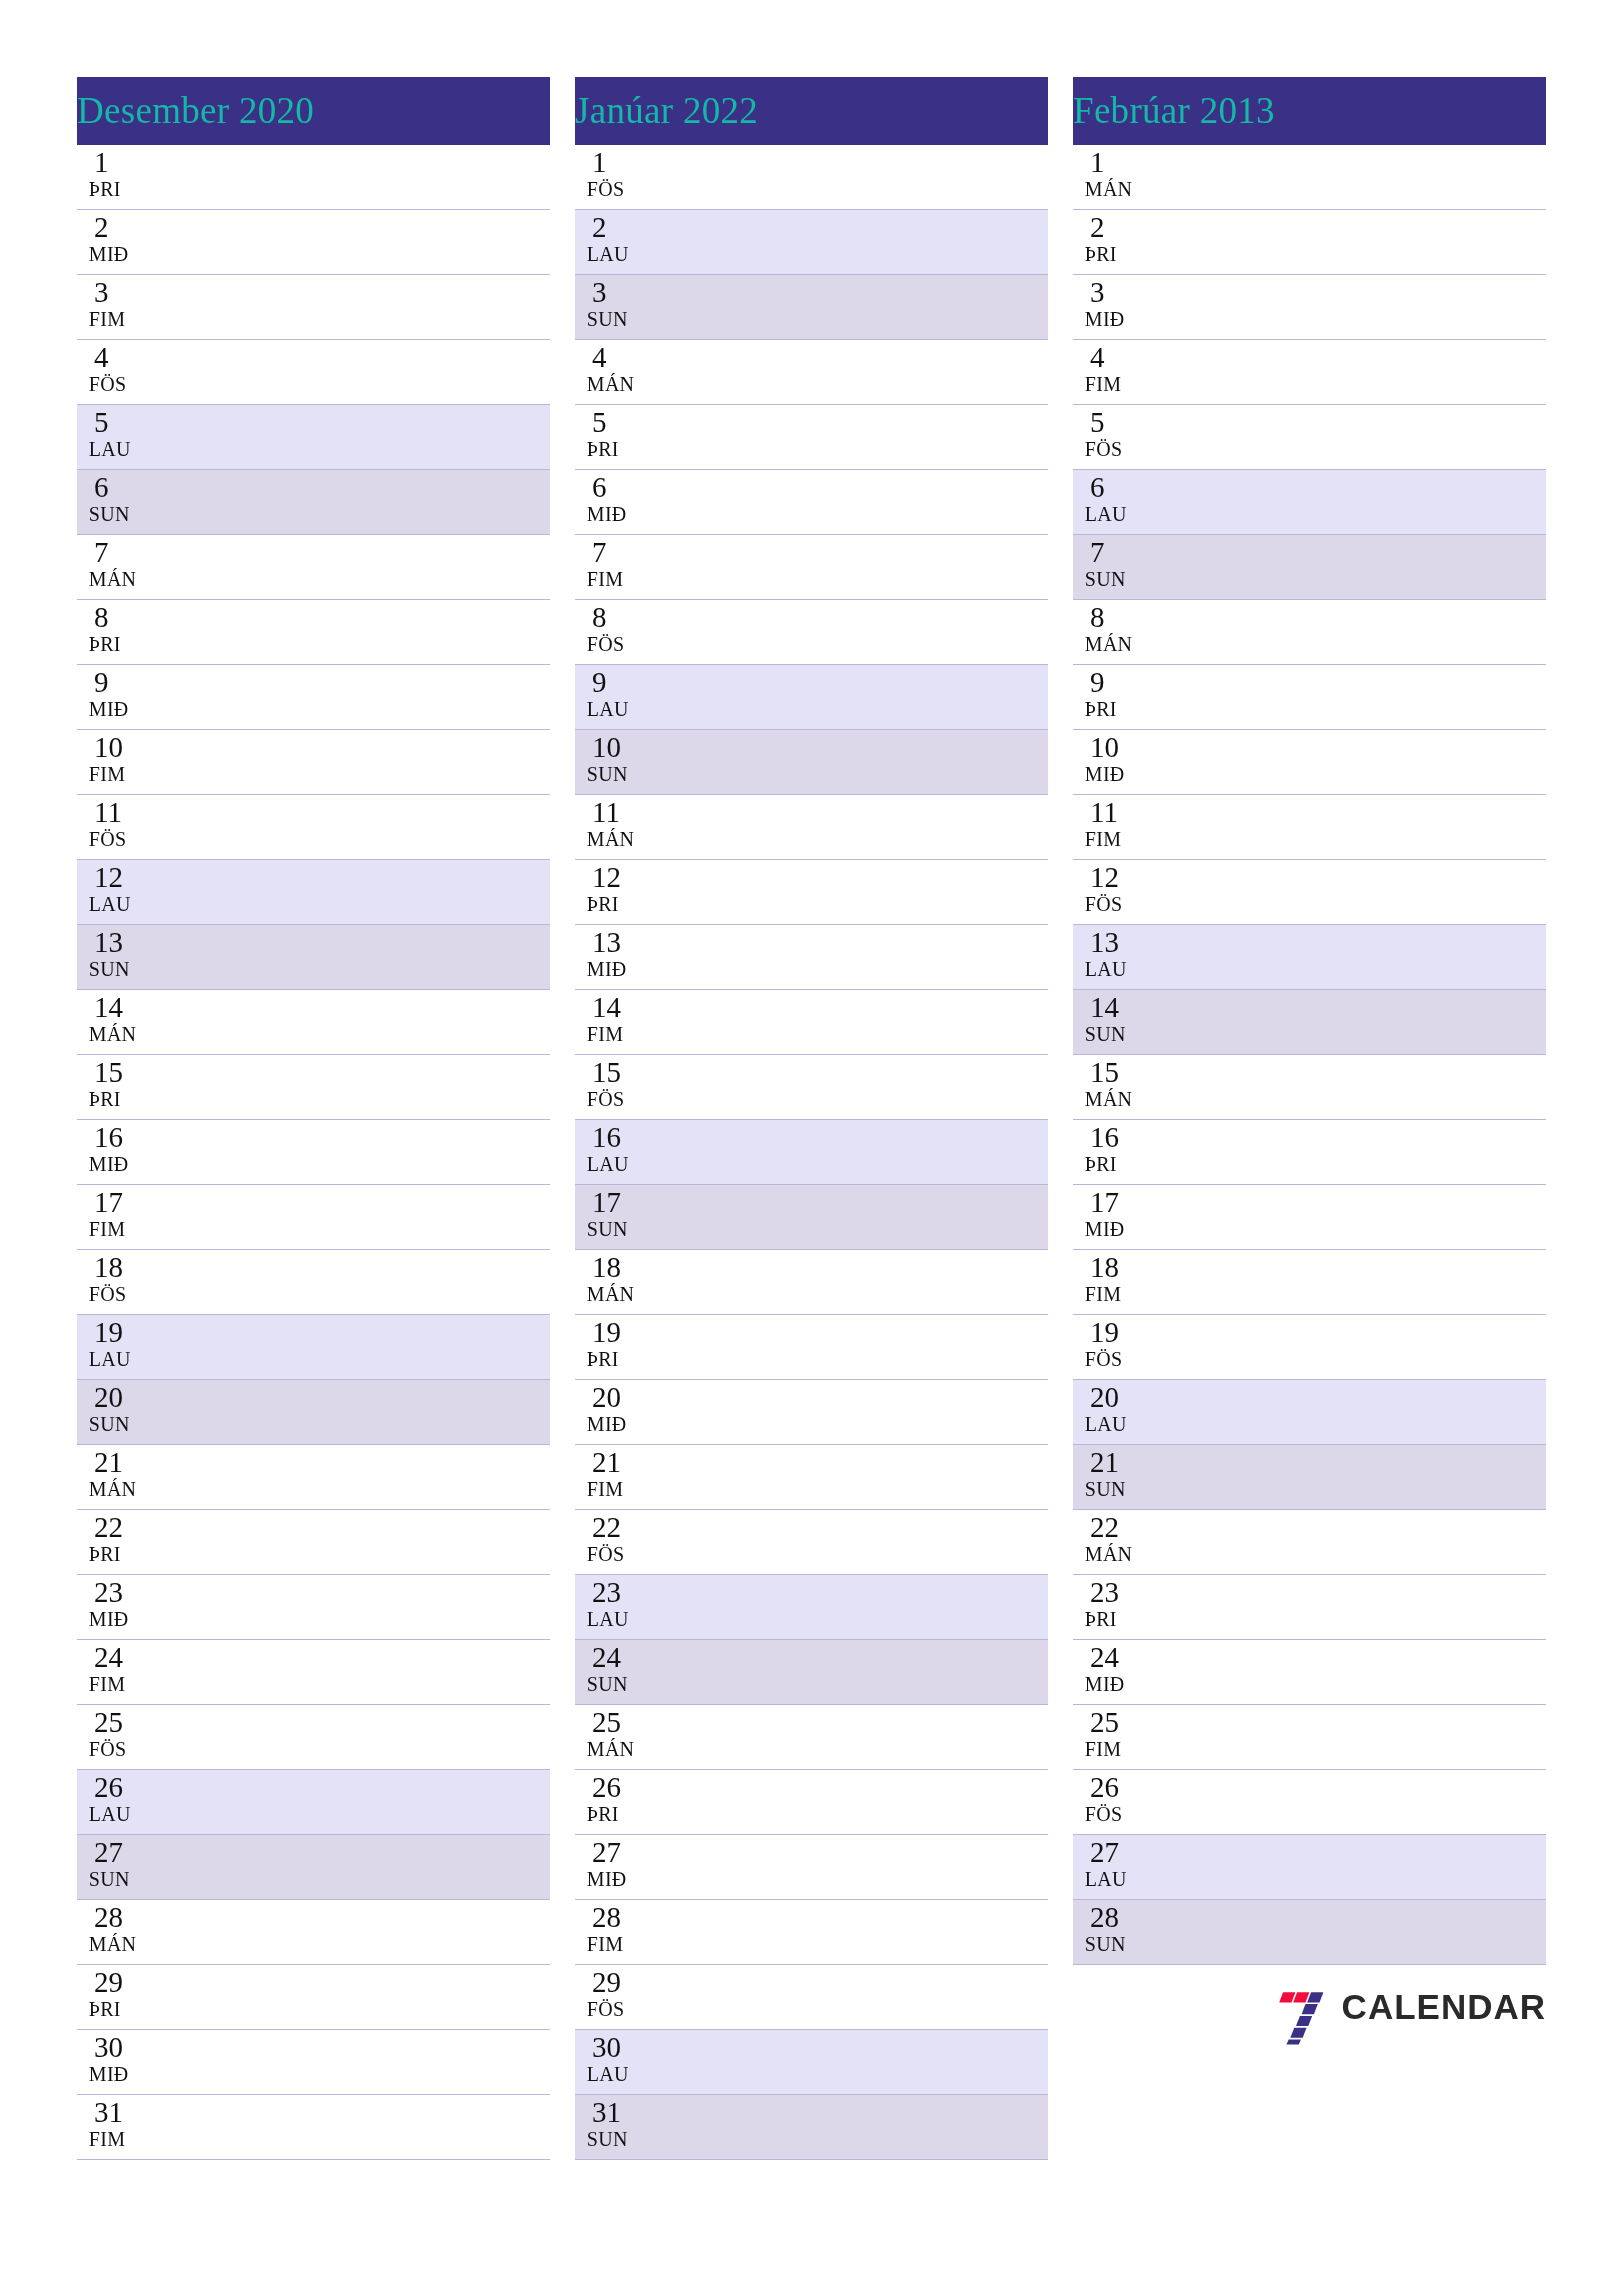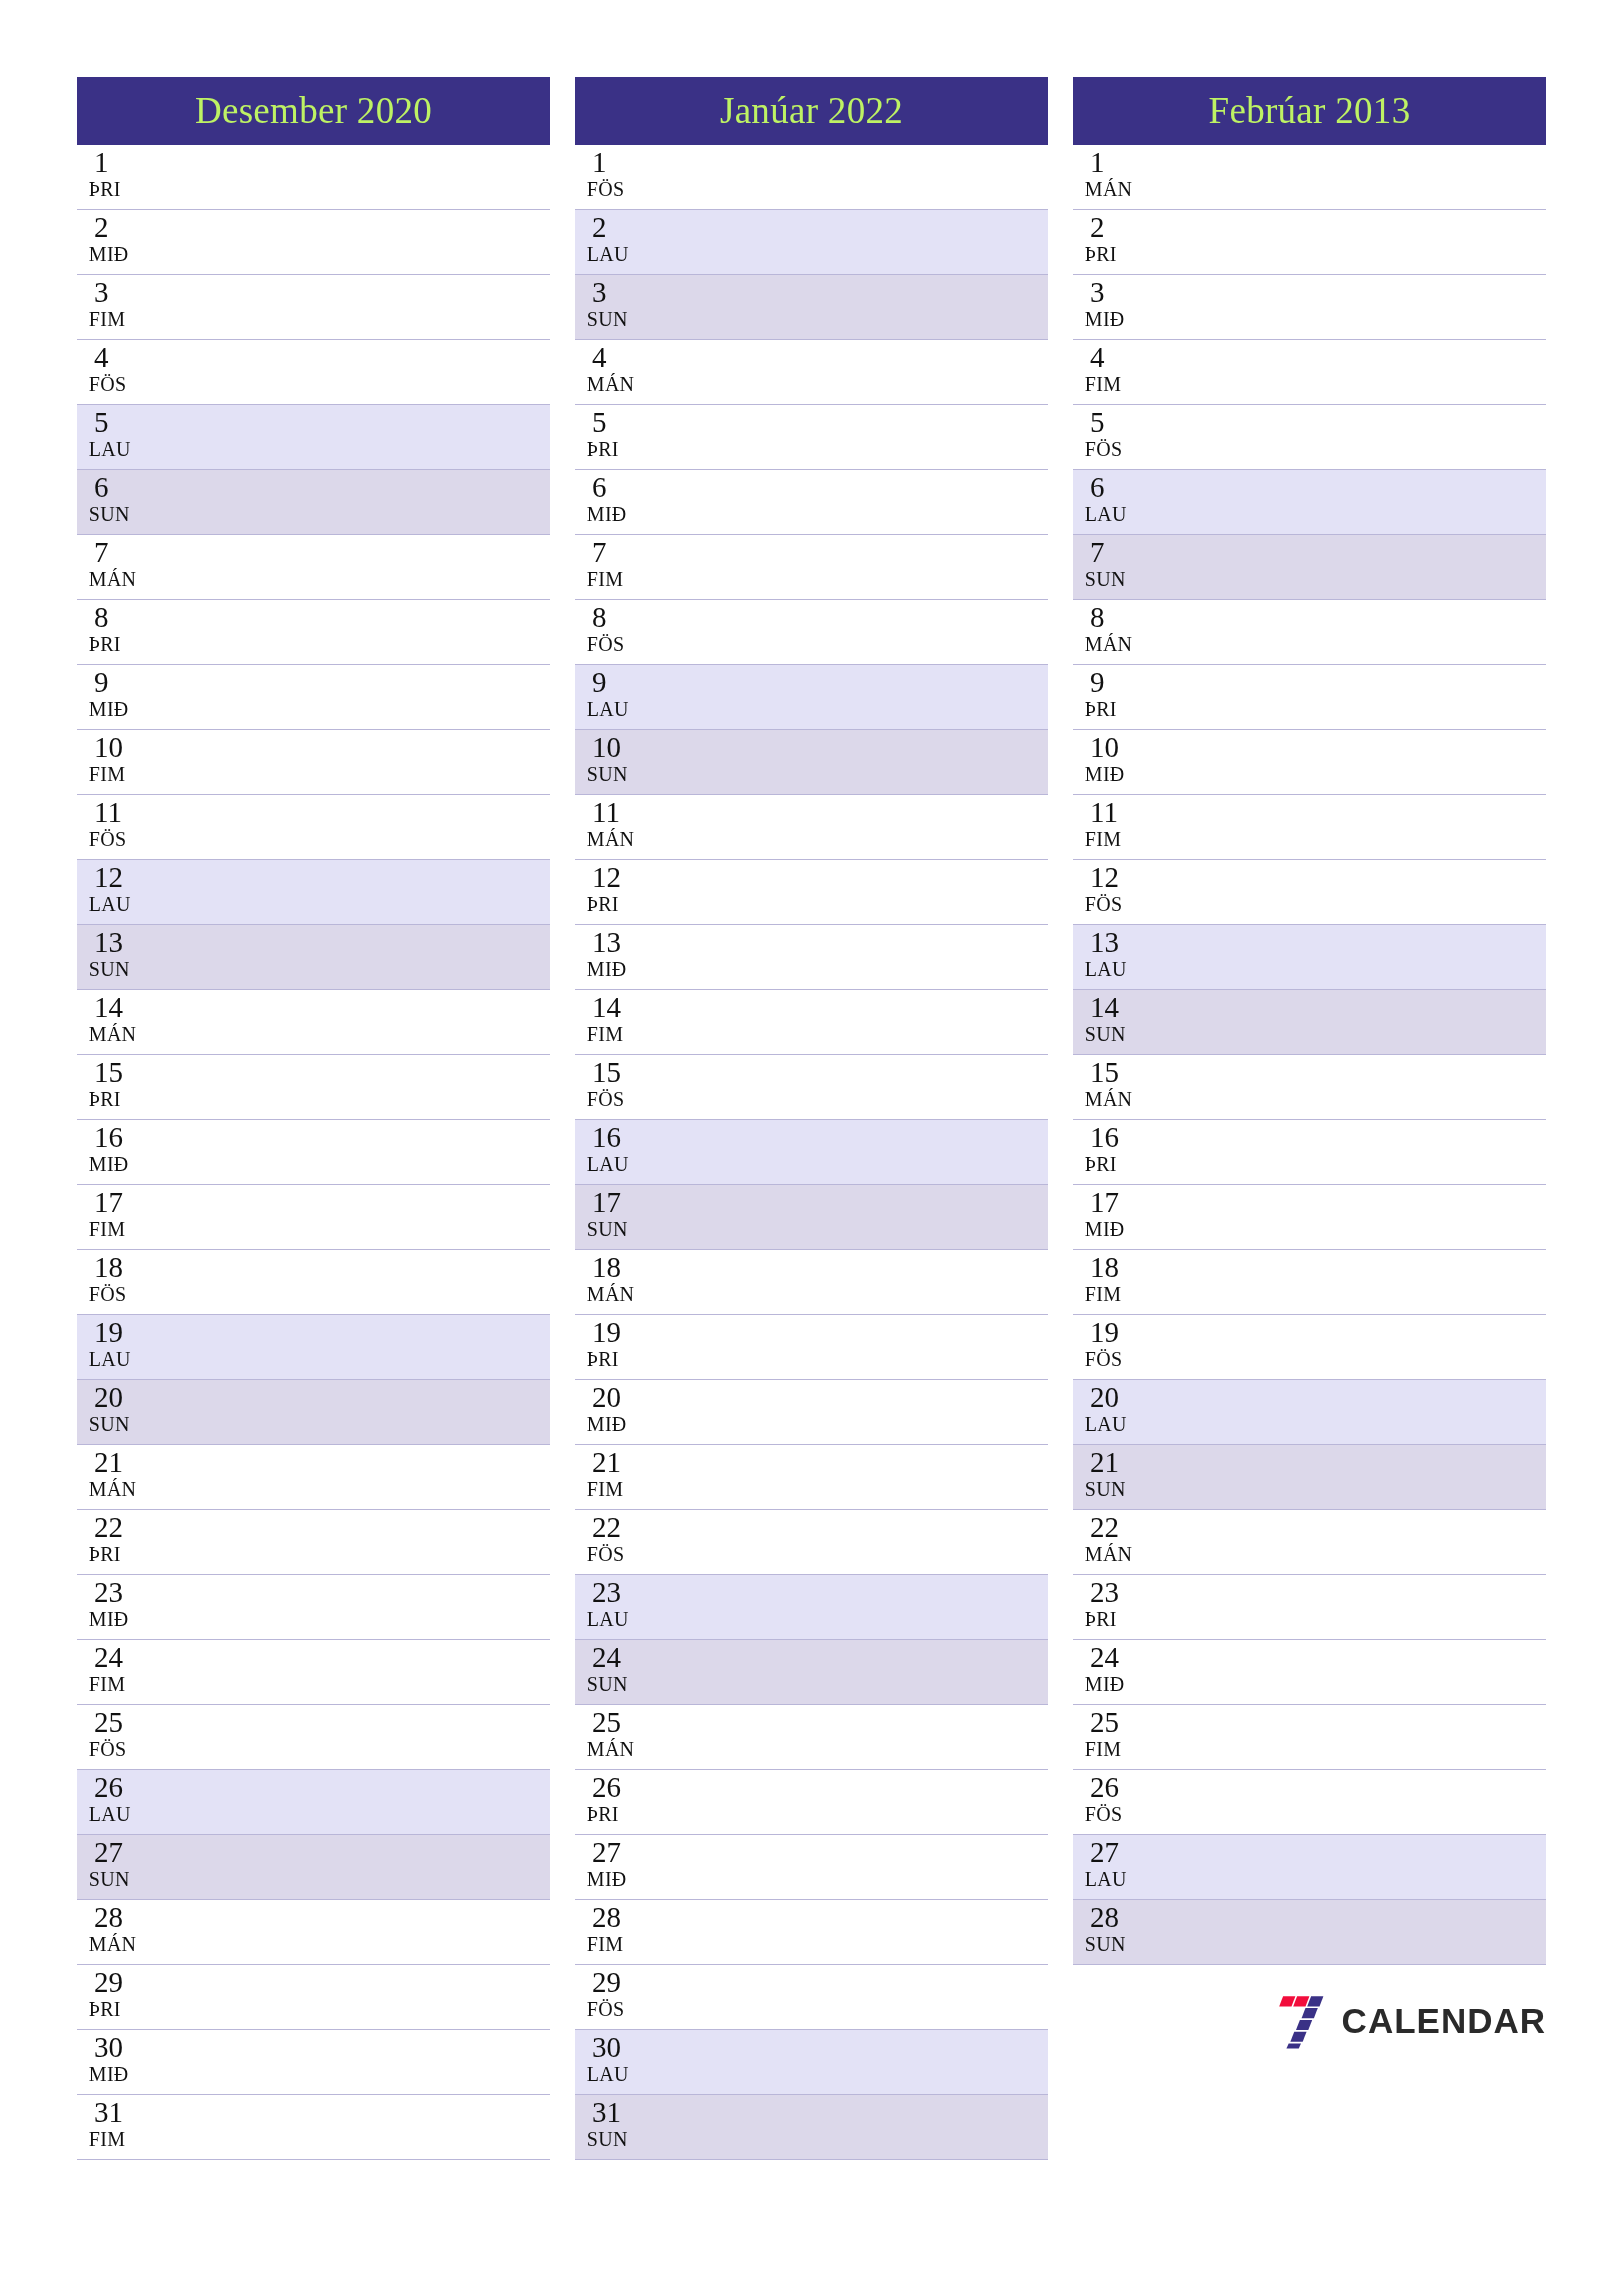--- a/index.html
+++ b/index.html
@@ -34,22 +34,21 @@
 
   .month-col {
     flex: 1 1 0;
     min-width: 0;
     display: flex;
     flex-direction: column;
   }
 
   .month-header {
     background: #3a3186;
-    color: #bef264;
-    text-align: center;
+    color: #14b8a6;
     font-size: 37px;
     line-height: 1;
     padding: 15px 0 16.4px 0;
     letter-spacing: 0.3px;
     font-family: "Liberation Serif", "DejaVu Serif", serif;
     white-space: nowrap;
     overflow: hidden;
   }
 
   .days-list {
@@ -94,21 +93,21 @@
     font-family: "Liberation Serif", "DejaVu Serif", serif;
     letter-spacing: 0.3px;
   }
 
   
   .brand-logo {
     position: absolute;
     right: 77px;
     top: 1989px;
     display: flex;
-    align-items: center;
+    align-items: flex-start;
     gap: 13px;
     height: 63px;
   }
   .brand-mark {
     width: 56px;
     height: 56px;
     display: block;
   }
   .brand-word {
     font-family: "Liberation Sans", "DejaVu Sans", sans-serif;

